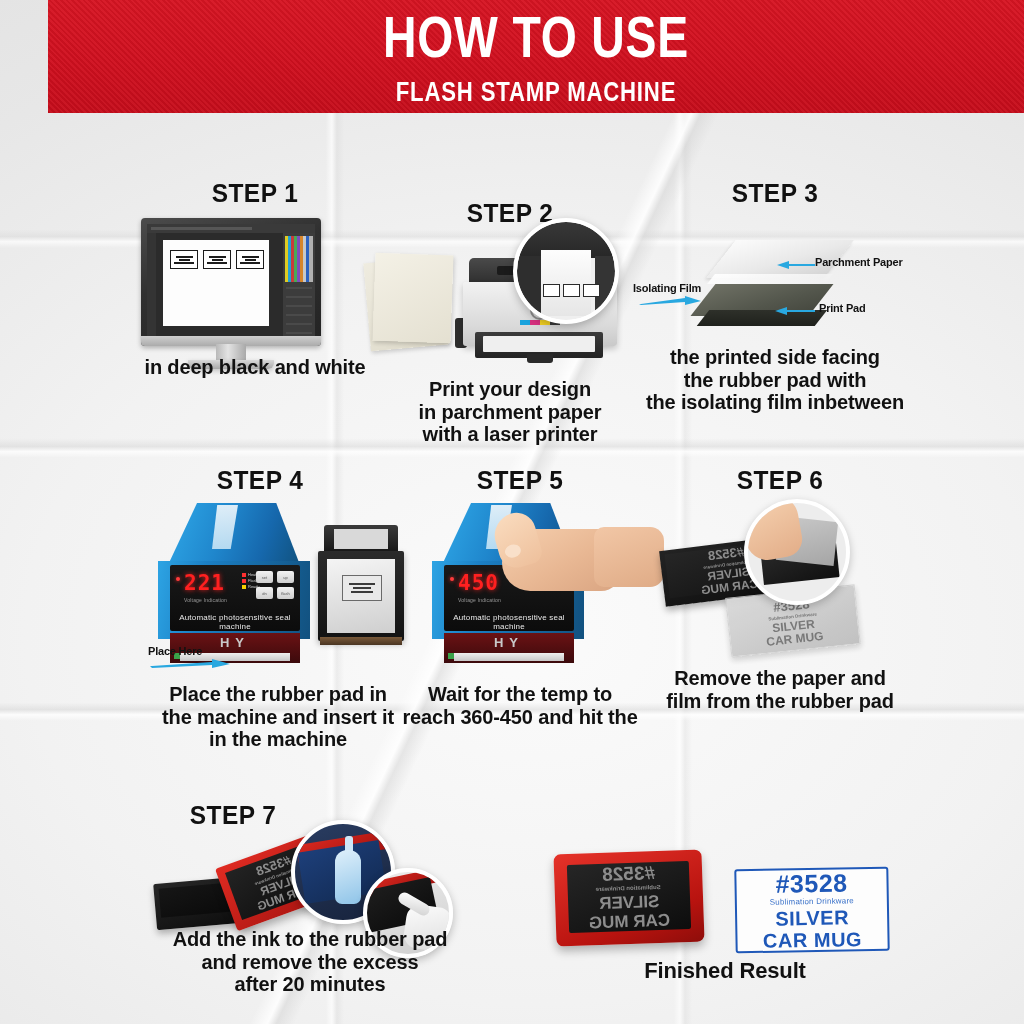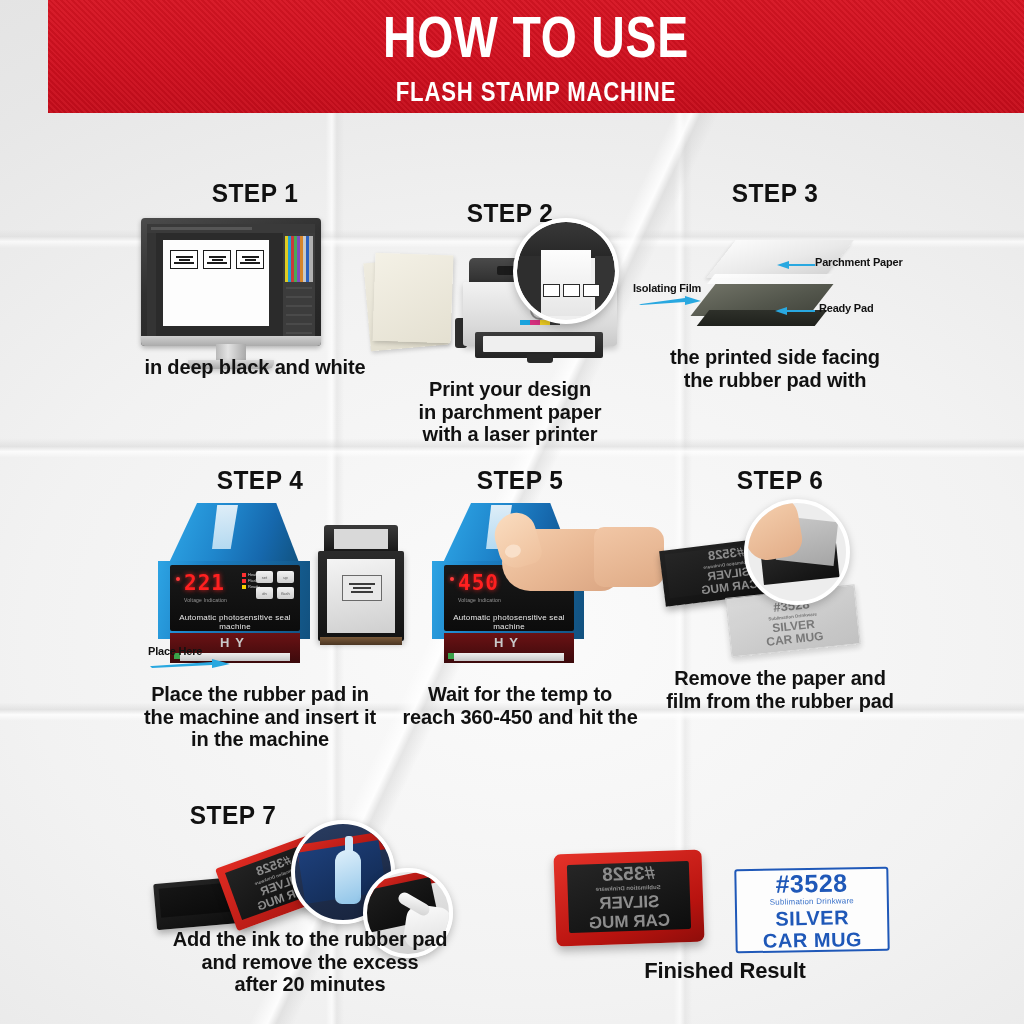--- a/index.html
+++ b/index.html
@@ -404,30 +404,31 @@
         </svg>
     </div>
 
     <div class="lbl" style="left:8px;top:104px;">Isolating Film</div>
     <div class="arrow" style="left:14px;top:118px;width:62px;">
       <svg width="62" height="10" viewBox="0 0 62 10">
           <path d="M0 8 L2 8 L46 2 L46 0 L62 5 L46 9 L46 6 L2 9 Z" fill="#29a8e0"></path>
         </svg>
     </div>
 
-    <div class="lbl" style="left:194px;top:124px;">Ready Pad</div>
+    <div class="lbl" style="left:194px;top:124px;">Print Pad</div>
     <div class="arrow" style="left:150px;top:128px;width:42px;">
       <svg width="42" height="10" viewBox="0 0 42 10">
           <path d="M42 5 L40 5 L40 4 L12 4 L12 1 L0 5 L12 9 L12 6 L40 6 L40 5 Z" fill="#29a8e0"></path>
         </svg>
     </div>
 
     <div class="caption" style="left:0;top:168px;position:absolute;width:300px;">
       <div>the printed side facing</div>
       <div>the rubber pad with</div>
+      <div>the isolating film inbetween</div>
     </div>
   </div>
 
   <div class="step" style="left:110px;top:465px;width:300px;height:290px;">
     <div class="step-num" style="width:300px;">STEP 4</div>
 
     <div class="machine" style="left:48px;top:38px;width:152px;height:162px;">
       <div class="mc-hood">
           <div class="mc-hood-hl"></div>
         </div>
@@ -472,21 +473,21 @@
       <div class="hd-foot"></div>
     </div>
 
     <div class="lbl" style="left:38px;top:180px;">Place Here</div>
     <div class="arrow" style="left:40px;top:194px;width:80px;">
       <svg width="80" height="10" viewBox="0 0 80 10">
           <path d="M0 7 L2 7 L62 3 L62 0 L80 5 L62 9 L62 6 L2 9 Z" fill="#29a8e0"></path>
         </svg>
     </div>
 
-    <div class="caption" style="left:0;top:218px;position:absolute;width:300px;">
+    <div class="caption" style="left:18px;top:218px;position:absolute;width:300px;">
       <div>Place the rubber pad in</div>
       <div>the machine and insert it</div>
       <div>in the machine</div>
     </div>
   </div>
 
   <div class="step" style="left:390px;top:465px;width:260px;height:290px;">
     <div class="step-num" style="width:260px;">STEP 5</div>
 
     <div class="machine" style="left:42px;top:38px;width:152px;height:162px;">

